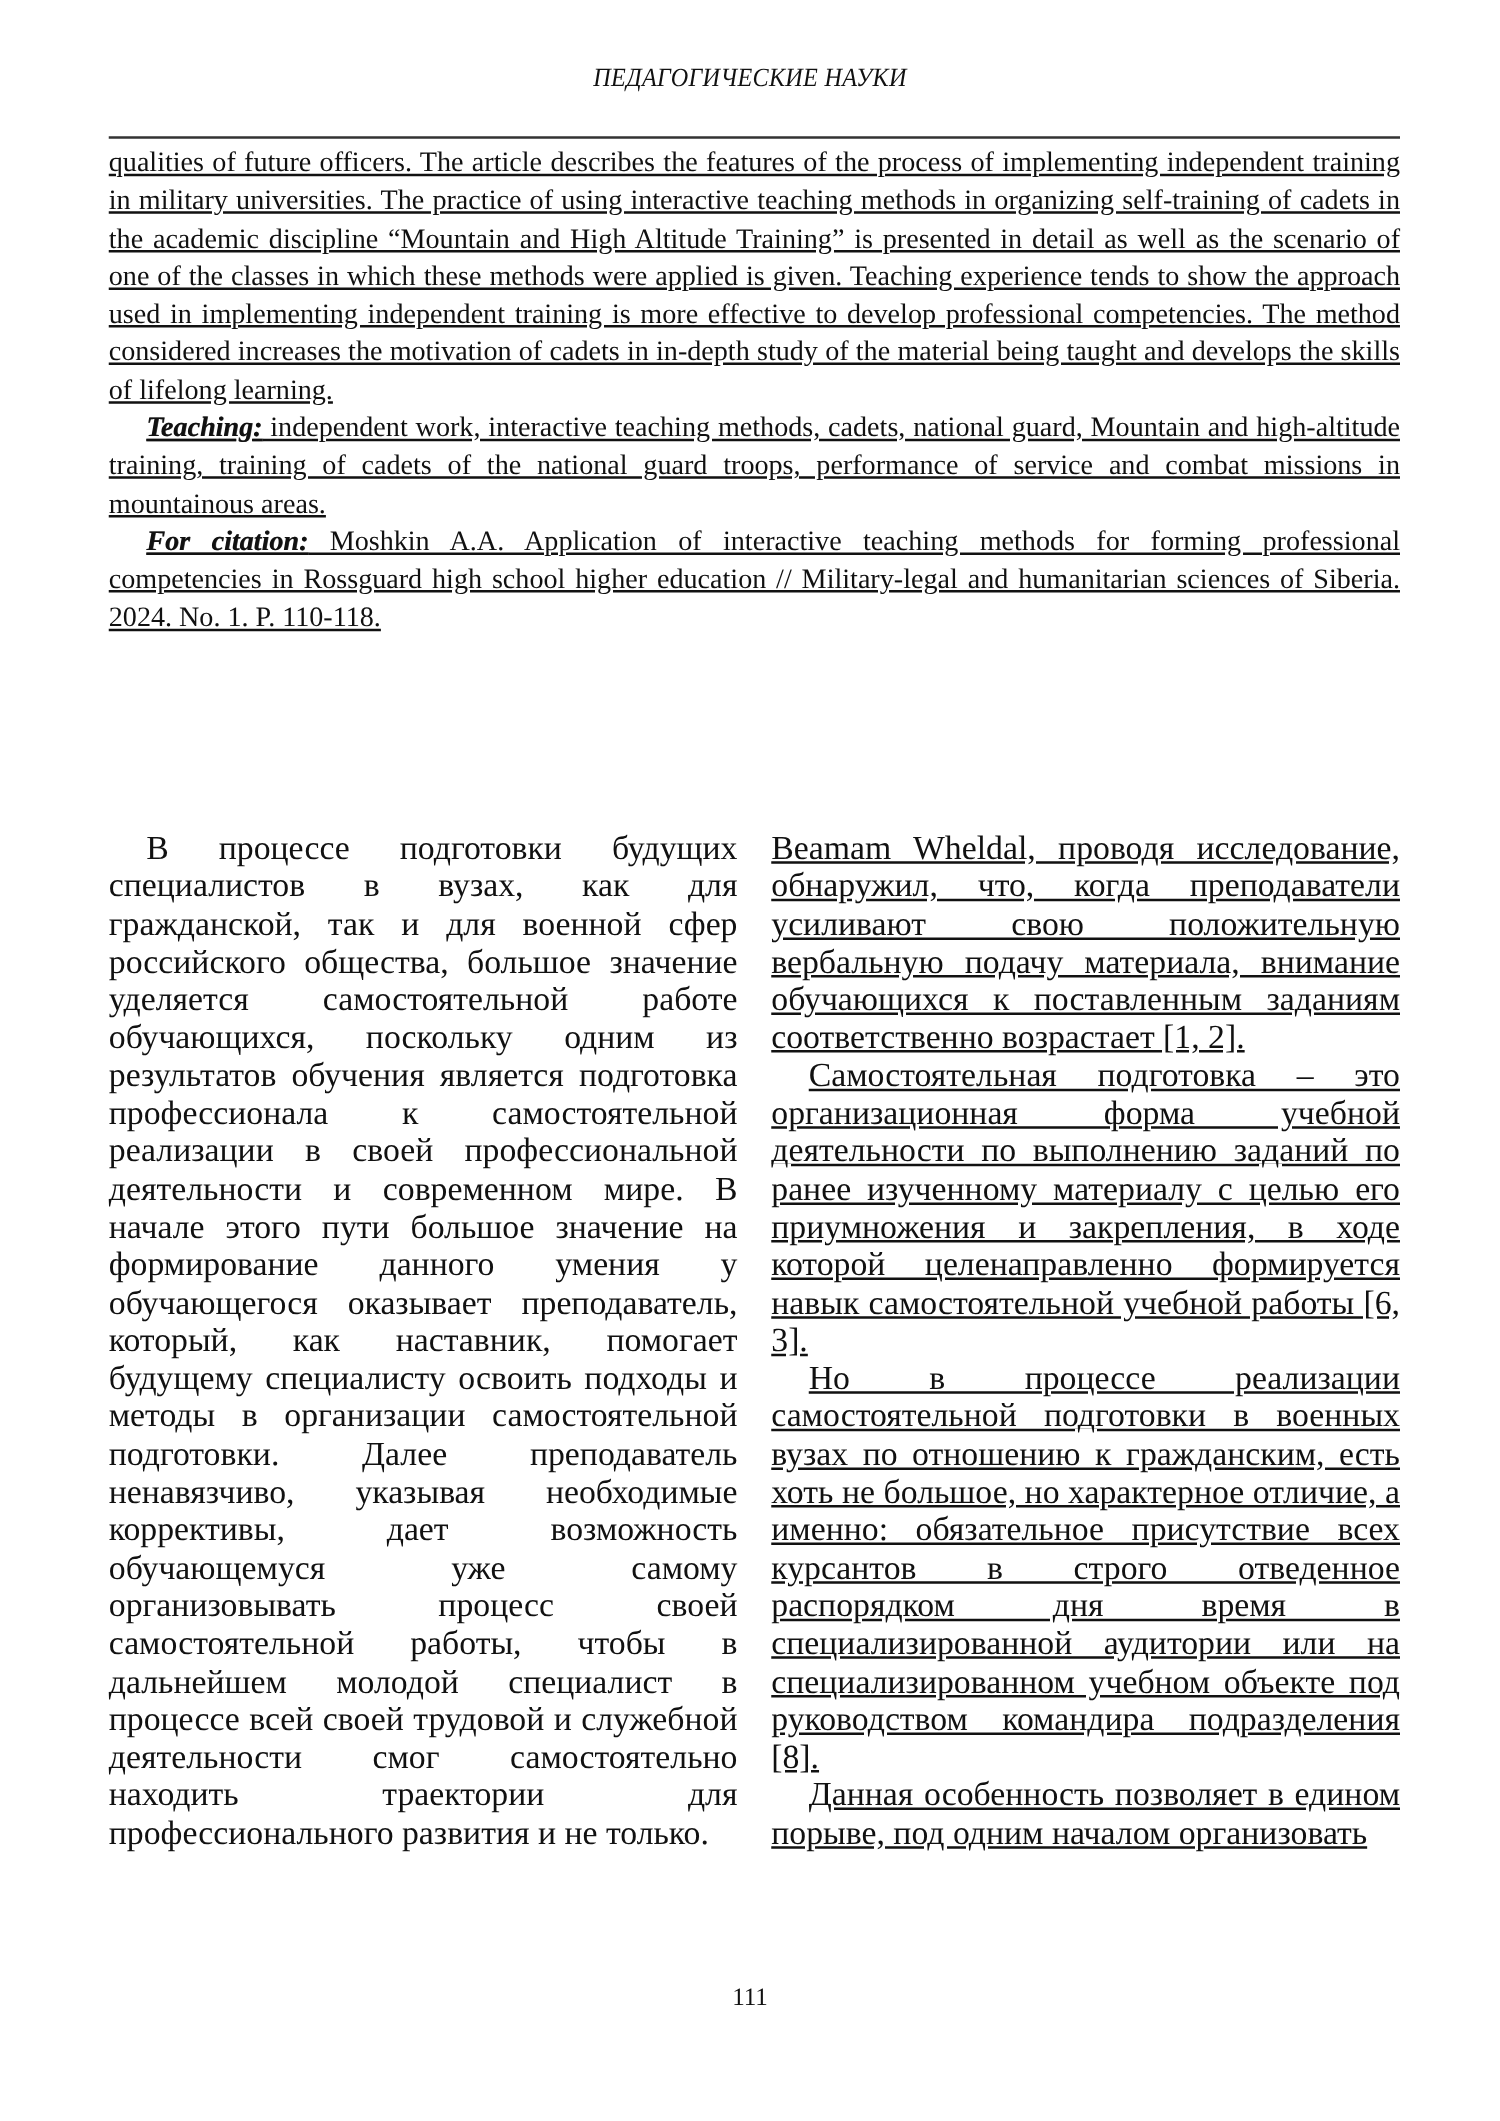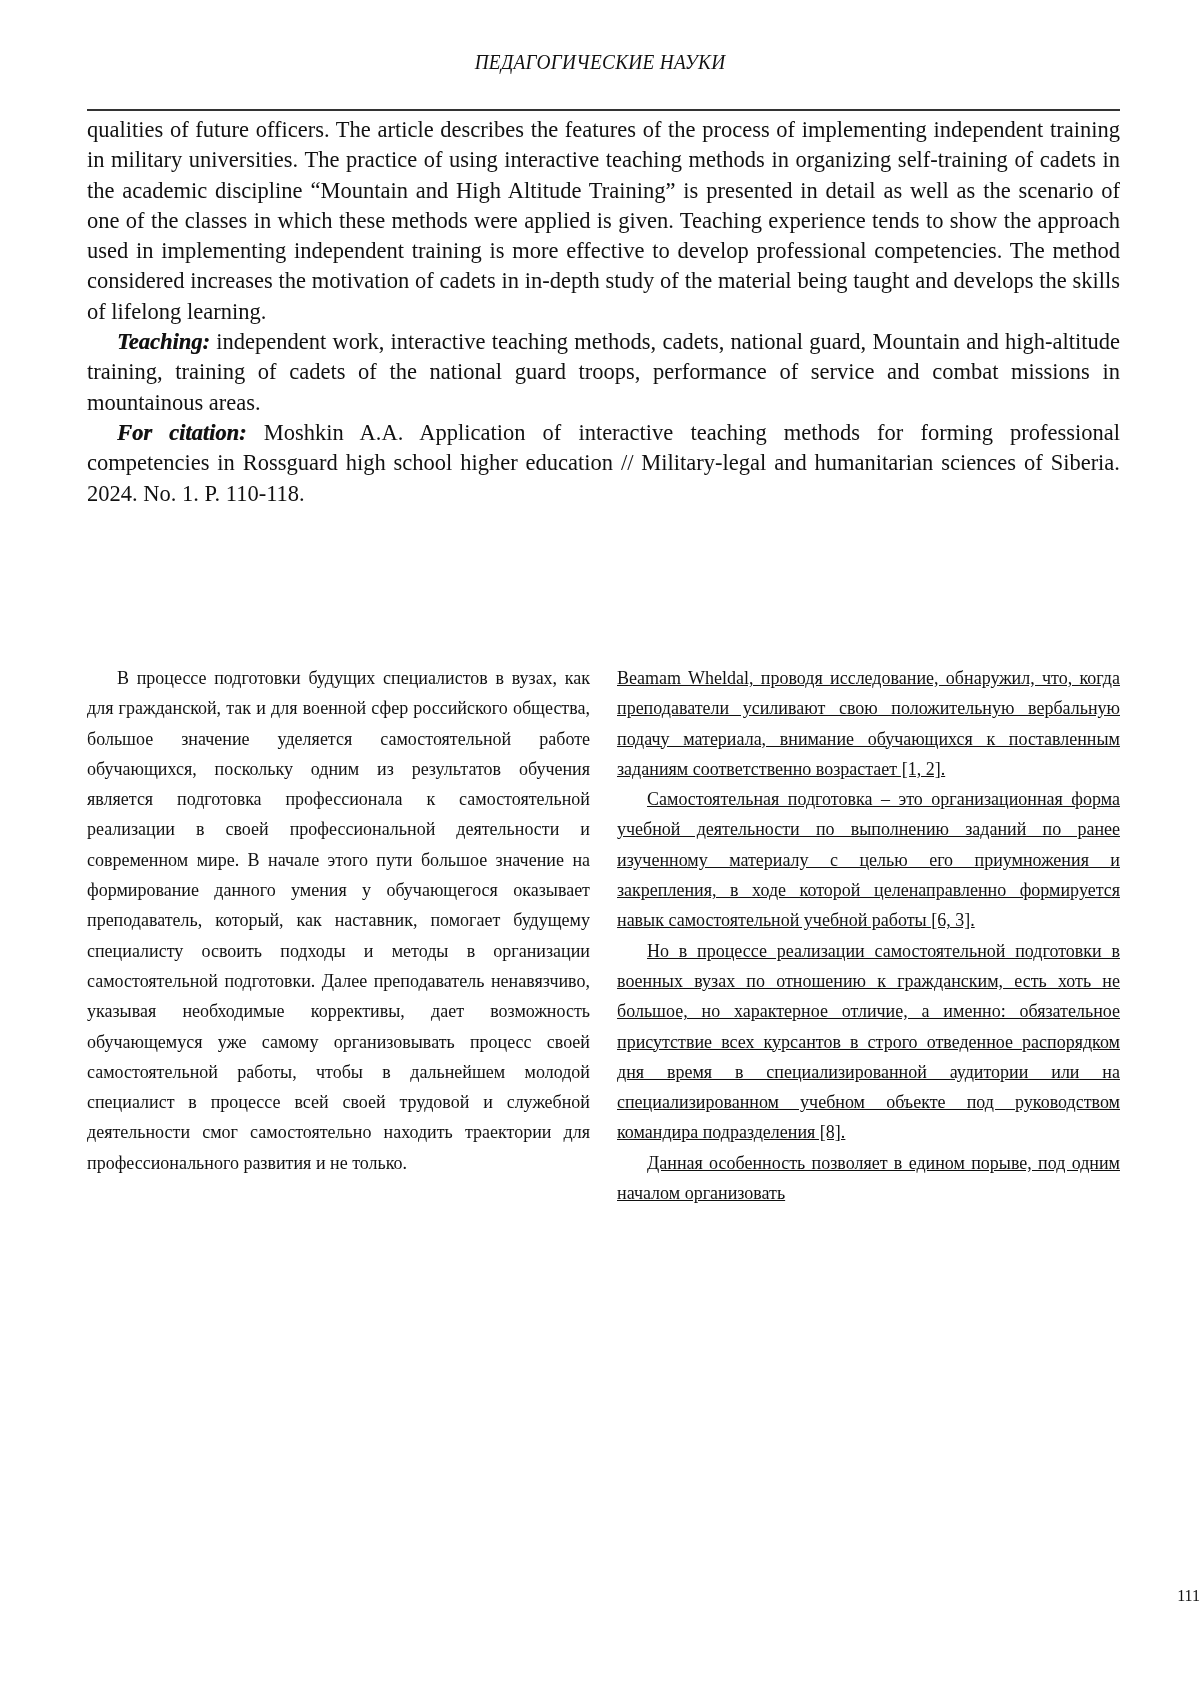--- a/index.html
+++ b/index.html
@@ -3,29 +3,29 @@
   <meta charset="utf-8">
   <style>
     html, body { margin: 0; padding: 0; background: #ffffff; }
     body { width: 1200px; height: 1697px; position: relative; overflow: hidden;
            font-family: "Liberation Serif", "DejaVu Serif", serif; color: #111; }
     .running-head { position: absolute; left: 0; right: 0; top: 50px; text-align: center;
       font-style: italic; font-size: 21px; letter-spacing: 0.3px; transform: scaleX(0.92); }
     .rule { position: absolute; left: 87px; width: 1033px; top: 109px; height: 2px; background: #333; }
     .abstract { position: absolute; left: 87px; width: 1033px; top: 115px;
       font-size: 22.5px; line-height: 30.3px; text-align: justify; }
-    .abstract p { margin: 0; }
+    .abstract p { margin: 0; text-decoration: underline; }
     .indent { text-indent: 30px; }
     .label-em { font-style: italic; font-weight: bold; text-shadow: 0.4px 0 0 #555; }
-    .col { position: absolute; top: 663px; width: 503px; font-size: 18px; line-height: 30.3px; text-align: justify; }
+    .col { position: absolute; top: 663px; width: 503px; font-size: 27px; line-height: 30.3px; text-align: justify; }
     .col-left { left: 87px; }
     .col-right { left: 617px; text-decoration: underline; }
     .col p { margin: 0; text-indent: 30px; }
     .col p.cont { text-indent: 0; }
-    .page-number { position: absolute; left: 0; right: 0; top: 1587px; text-align: right; font-size: 16px; }
+    .page-number { position: absolute; left: 0; right: 0; top: 1587px; text-align: center; font-size: 20px; }
   </style>
 </head>
 <body>
 
 <div class="running-head">ПЕДАГОГИЧЕСКИЕ НАУКИ</div>
 <div class="rule"></div>
 
 <div class="abstract">
   <p>qualities of future officers. The article describes the features of the process of implementing independent training in military universities. The practice of using interactive teaching methods in organizing self-training of cadets in the academic discipline “Mountain and High Altitude Training” is presented in detail as well as the scenario of one of the classes in which these methods were applied is given. Teaching experience tends to show the approach used in implementing independent training is more effective to develop professional competencies. The method considered increases the motivation of cadets in in-depth study of the material being taught and develops the skills of lifelong learning.</p>
   <p class="indent"><span class="label-em">Teaching:</span><span> independent work, interactive teaching methods, cadets, national guard, Mountain and high-altitude training, training of cadets of the national guard troops, performance of service and combat missions in mountainous areas.</span></p>

